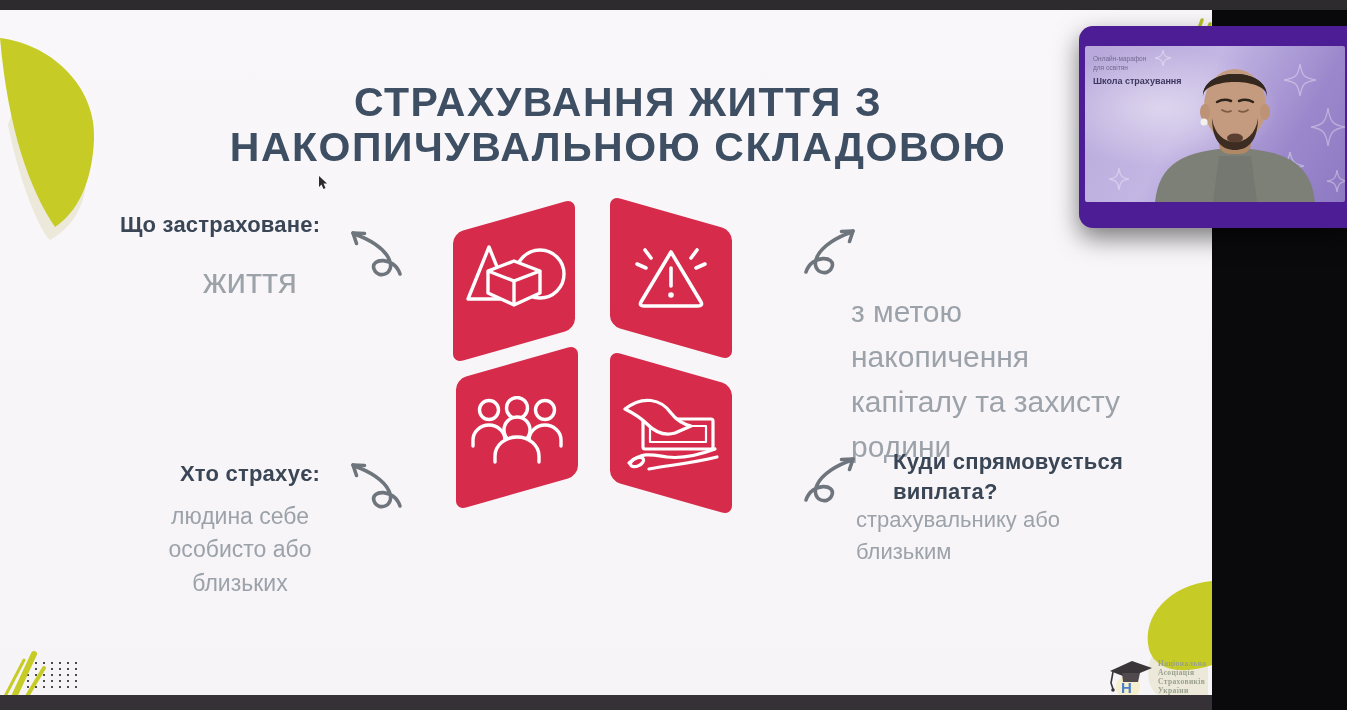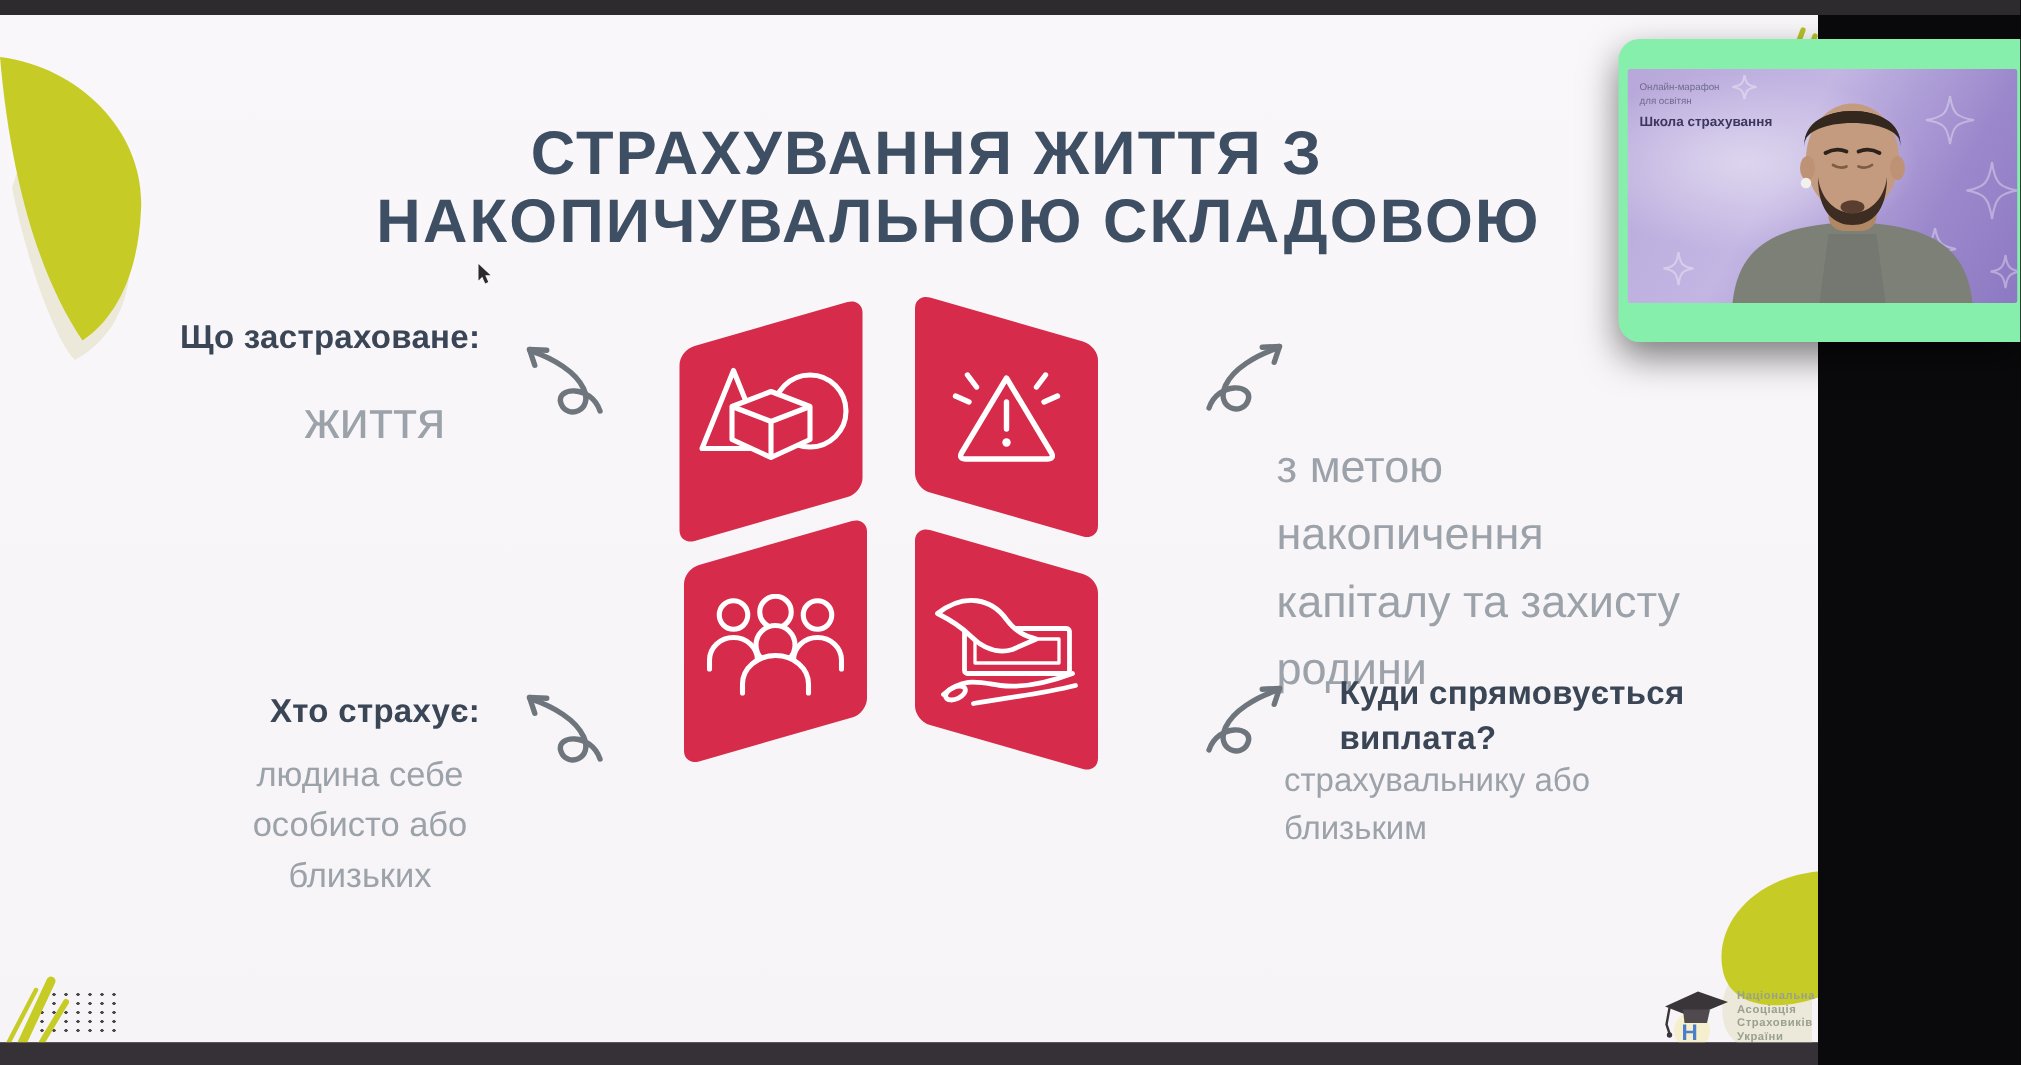--- a/index.html
+++ b/index.html
@@ -12,21 +12,21 @@
   #top-bar { left:0; top:0; width:1347px; height:10px; background:#2d2b2e; }
   #right-letterbox { left:1212px; top:10px; width:135px; height:700px; background:#0a090b; }
   #bottom-bar { left:0; top:695px; width:1212px; height:15px; background:#353137; }
 
   
   #slide { left:0; top:10px; width:1212px; height:685px;
            background:linear-gradient(180deg,#f9f7f9 0%,#f6f4f6 100%); overflow:hidden; }
 
   .title { left:0; top:70px; width:1236px; text-align:center; color:#3e4e63;
            font-weight:bold; font-size:41px; letter-spacing:1.5px; line-height:1.1; }
-  .title2 { top:115px;margin-left:21px; }
+  .title2 { top:115px; }
 
   .question { color:#3a4656; font-weight:bold; font-size:22px; letter-spacing:.2px; white-space:pre-line; }
   .answer { color:#9ca2aa; font-size:23px; line-height:1.45; white-space:pre-line; }
 
   #q-insured { left:120px; top:202px; }
   #a-insured { left:150px; top:246px; width:200px; text-align:center; font-size:35px; }
   #q-who { left:180px; top:451px; }
   #a-who { left:115px; top:490px; width:250px; text-align:center; }
   #q-purpose { left:893px; top:221px; width:290px; }
   #a-purpose { left:851px; top:252px; font-size:30px; line-height:1.5;margin-top:27px; }
@@ -56,25 +56,25 @@
   #stripes-tr { left:1172px; top:8px; }
   #petal-br { left:1133px; top:563px; }
   #dots-bl { left:24px; top:650px; width:54px; height:30px;
              background-image:radial-gradient(#4b4b4b 1px, transparent 1.4px);
              background-size:8px 6px; }
   #strokes-bl { left:0; top:624px; }
 
   
   #logo { left:1108px; top:641px; width:110px; height:52px; display:flex; align-items:center; }
   #logo-text { margin-left:4px; font-size:7.5px; font-weight:bold; color:#99a18c;
-               letter-spacing:.4px; line-height:1.2; }
+               letter-spacing:.4px; line-height:1.2;font-family:Liberation Serif, serif; }
   #logo-text span { display:block; }
 
   
-  #webcam { left:1079px; top:26px; width:268px; height:202px; background:#86efac;
+  #webcam { left:1079px; top:26px; width:268px; height:202px; background:#4c1d95;
             border-radius:14px 0 0 14px; box-shadow:0 10px 24px rgba(0,0,0,.5);
             overflow:hidden; }
   #webcam-video { left:6px; top:20px; width:260px; height:156px; border-radius:2px;
             background:radial-gradient(ellipse at 30% 40%, #ddd5ee 0%, rgba(221,213,238,0) 45%),
                        linear-gradient(120deg,#b7a7da 0%,#c3b6e3 40%,#9b88cc 75%,#8d79c2 100%);
             overflow:hidden; }
   #webcam-caption { left:8px; top:9px; }
   #webcam-caption .small { font-size:6.5px; color:#716a8f; line-height:1.35; white-space:pre-line; }
   #webcam-caption .big { margin-top:3px; font-size:9px; font-weight:bold; color:#3d3760; }
 

